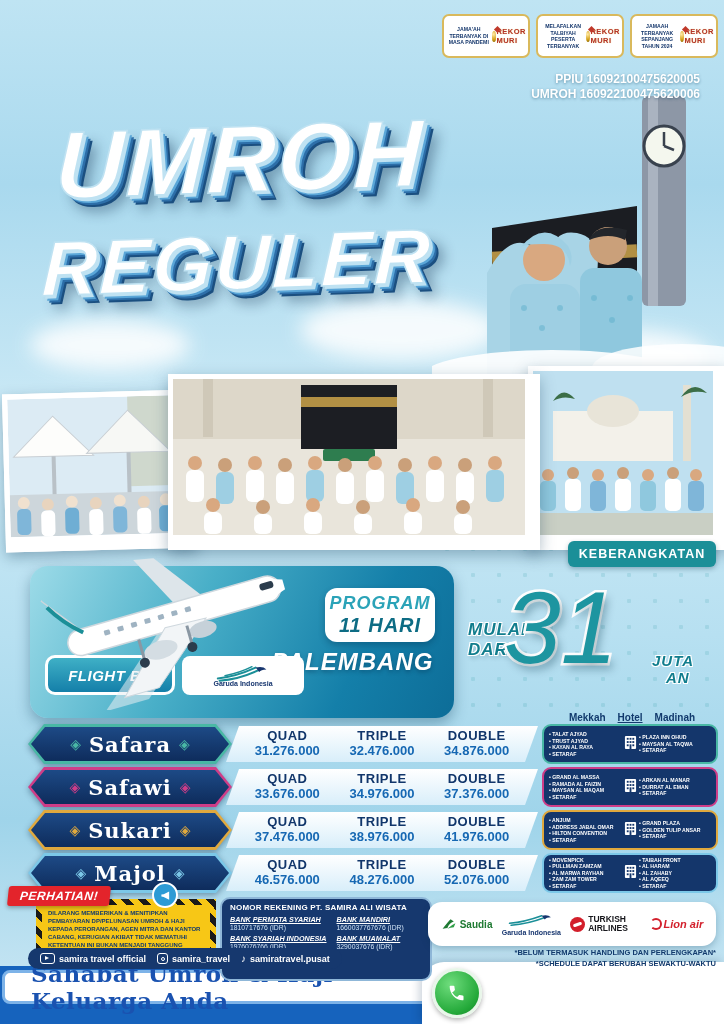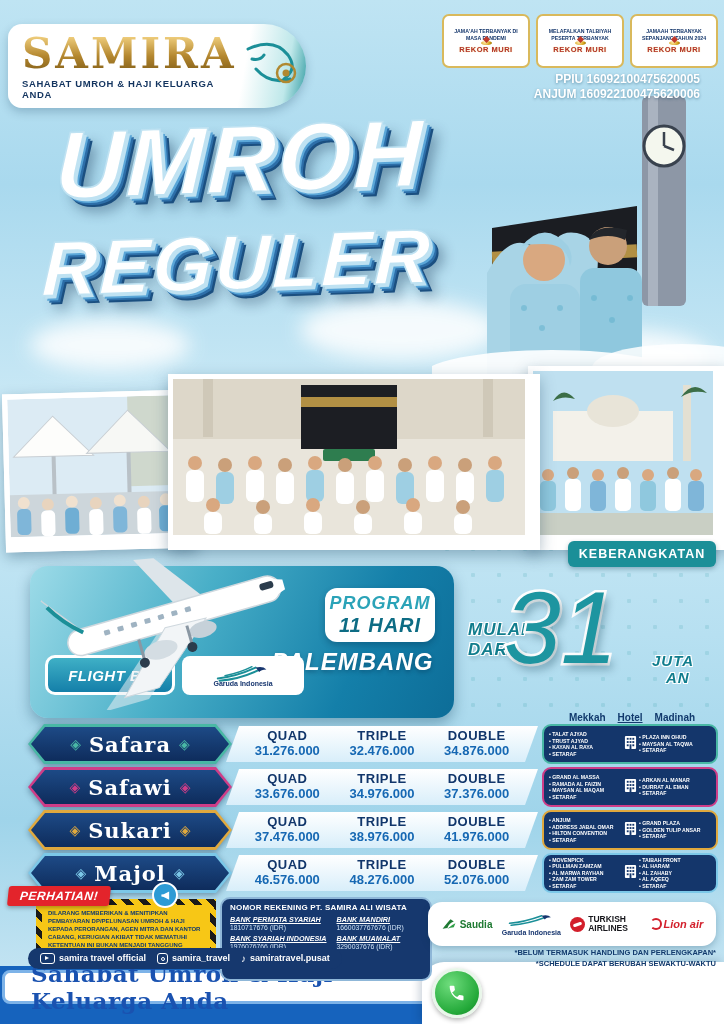--- a/index.html
+++ b/index.html
@@ -11,22 +11,22 @@
   
   .logo-card{left:8px;top:24px;width:298px;height:84px;background:linear-gradient(100deg,#ffffff 78%,#bfe8ea 92%,#2e9aa0 100%);
     border-radius:14px 42px 42px 14px;box-shadow:0 4px 10px rgba(20,60,90,.25);display:flex;align-items:center;padding-left:14px;box-sizing:border-box;}
   .brand-text{display:flex;flex-direction:column;}
   .brand-name{font-family:"DejaVu Serif",serif;font-weight:700;font-size:42px;line-height:1;
     background:linear-gradient(180deg,#edcb79 10%,#b4872f 55%,#7c5a16 100%);-webkit-background-clip:text;background-clip:text;color:transparent;letter-spacing:3px;}
   .brand-tagline{font-size:9.5px;font-weight:700;color:#13345f;letter-spacing:.6px;margin-top:3px;}
   .calligraphy{margin-left:4px;}
 
   .awards{right:6px;top:14px;display:flex;gap:6px;}
-  .award{width:88px;height:54px;background:#fff;border:2px solid #d9b95c;border-radius:7px;
-    display:flex;flex-direction:column;align-items:center;justify-content:space-between;padding:12px 2px;box-sizing:border-box;}
+  .award{width:88px;height:44px;background:#fff;border:2px solid #d9b95c;border-radius:7px;
+    display:flex;flex-direction:row;align-items:center;justify-content:space-between;padding:12px 2px;box-sizing:border-box;}
   .award-title{font-size:5.2px;font-weight:700;color:#14366b;text-align:center;line-height:1.25;}
   .medal{width:11px;height:11px;border-radius:50%;background:radial-gradient(circle at 35% 30%,#ffe9a5,#d4a017 65%,#8f6a06);position:relative;}
   .medal::before{content:"";position:absolute;left:3px;top:-4px;width:5px;height:5px;background:#c0392b;transform:rotate(45deg);}
   .award-org{font-size:7.5px;font-weight:700;color:#b5342c;letter-spacing:.5px;text-shadow:0 0 1px #e6c977;}
   .license{right:24px;top:72px;text-align:right;color:#fff;font-weight:700;font-size:12px;line-height:1.25;text-shadow:0 1px 3px rgba(0,60,90,.45);}
 
   
   .cloud{background:#fff;border-radius:50%;filter:blur(10px);opacity:.85;}
   .hero-photo{right:0;top:88px;width:292px;height:292px;}
   .big-title{font-style:italic;font-weight:700;color:#fff;text-align:center;letter-spacing:2px;transform:rotate(-2deg) skewX(-4deg);
@@ -122,21 +122,21 @@
   .air-garuda{display:flex;flex-direction:column;align-items:center;}
   .air-garuda .t{font-size:7px;font-weight:700;color:#16356e;}
   .air-turkish{display:flex;align-items:center;gap:3px;}
   .air-turkish .t{width:52px;font-size:8.5px;font-weight:700;color:#17171c;line-height:1.05;}
   .tk-circle{width:15px;height:15px;border-radius:50%;background:#d31f2b;position:relative;}
   .tk-circle::after{content:"";position:absolute;left:3px;top:6px;width:9px;height:3px;background:#fff;border-radius:2px;transform:rotate(-20deg);}
   .air-lion{font-size:11px;font-weight:700;font-style:italic;color:#d3202c;display:flex;align-items:center;gap:2px;}
   .lion-swirl{width:12px;height:12px;border-radius:50%;border:2.5px solid #d3202c;border-left-color:transparent;box-sizing:border-box;}
   .disclaimer{right:8px;top:948px;text-align:right;font-size:7.5px;font-weight:700;color:#123a6d;line-height:1.4;z-index:6;}
   .social-bar{left:28px;top:948px;height:21px;background:#16386e;border-radius:11px;display:flex;align-items:center;gap:11px;padding:0 12px;z-index:7;}
-  .social-item{display:flex;gap:4px;color:#fff;font-size:9px;font-weight:700;}
+  .social-item{display:flex;align-items:center;gap:4px;color:#fff;font-size:9px;font-weight:700;}
   .yt-icon{display:inline-block;width:13px;height:9px;border:1.5px solid #fff;border-radius:3px;position:relative;}
   .yt-icon::after{content:"";position:absolute;left:3.5px;top:2px;border-left:4px solid #fff;border-top:2.5px solid transparent;border-bottom:2.5px solid transparent;}
   .ig-icon{display:inline-block;width:9px;height:9px;border:1.5px solid #fff;border-radius:3px;position:relative;}
   .ig-icon::after{content:"";position:absolute;left:2.5px;top:2.5px;width:4px;height:4px;border:1.2px solid #fff;border-radius:50%;box-sizing:border-box;}
   .tt-icon{font-size:10px;color:#fff;}
 
   
   .footer-topline{left:0;top:966px;width:724px;height:58px;background:#1663bd;}
   .tagline-band{left:2px;top:970px;width:428px;height:34px;background:#fff;border:3px solid #7db3e8;border-radius:8px;box-sizing:border-box;
     display:flex;align-items:center;padding-left:26px;z-index:2;}
@@ -192,37 +192,20 @@
           <circle cx="128" cy="220" r="3"></circle>
         <circle cx="162" cy="210" r="3"></circle>
           <circle cx="180" cy="232" r="3"></circle>
           <circle cx="198" cy="210" r="3"></circle>
       </g>
       <ellipse cx="120" cy="288" rx="130" ry="26" fill="#ffffff" opacity=".9"></ellipse>
       <ellipse cx="250" cy="280" rx="90" ry="24" fill="#ffffff" opacity=".85"></ellipse>
     </svg>
   </div>
 
-  <div class="abs logo-card">
-    <div class="brand-text">
-      <div class="brand-name">SAMIRA</div>
-      <div class="brand-tagline">SAHABAT UMROH &amp; HAJI KELUARGA ANDA</div>
-    </div>
-    <span class="calligraphy">
-      <svg width="64" height="58" viewBox="0 0 64 58">
-        <g fill="none" stroke="#1b8f98" stroke-width="3" stroke-linecap="round">
-          <path d="M6 14 q26 -12 40 6 q10 14 -4 24"></path>
-          <path d="M14 34 q14 16 34 10"></path>
-          <path d="M10 24 q8 2 12 -4"></path>
-        </g>
-        <circle cx="44" cy="38" r="9" fill="none" stroke="#b08830" stroke-width="2.5"></circle>
-        <circle cx="44" cy="38" r="3.5" fill="#b08830"></circle>
-      </svg>
-    </span>
-  </div>
 
   <div class="abs awards">
     <div class="award">
       <div class="award-title">JAMA'AH TERBANYAK DI MASA PANDEMI</div>
       <div class="medal"></div>
       <div class="award-org">REKOR MURI</div>
     </div>
     <div class="award">
       <div class="award-title">MELAFALKAN TALBIYAH PESERTA TERBANYAK</div>
       <div class="medal"></div>
@@ -230,21 +213,21 @@
     </div>
     <div class="award">
       <div class="award-title">JAMAAH TERBANYAK SEPANJANG TAHUN 2024</div>
       <div class="medal"></div>
       <div class="award-org">REKOR MURI</div>
     </div>
   </div>
 
   <div class="abs license">
     <div>PPIU 16092100475620005</div>
-    <div>ANJUM 160922100475620006</div>
+    <div>UMROH 160922100475620006</div>
   </div>
 
   <div class="abs big-title title-1">UMROH</div>
   <div class="abs big-title title-2">REGULER</div>
 
   <div class="abs photo photo-left">
     <svg width="172" height="138" viewBox="0 0 172 138">
       <rect width="172" height="138" fill="#dcebf4"></rect>
       <rect x="120" y="0" width="52" height="90" fill="#cfd8cd"></rect>
       <polygon points="45,18 5,58 85,58" fill="#fdfdfb" stroke="#c9cfd4"></polygon>

